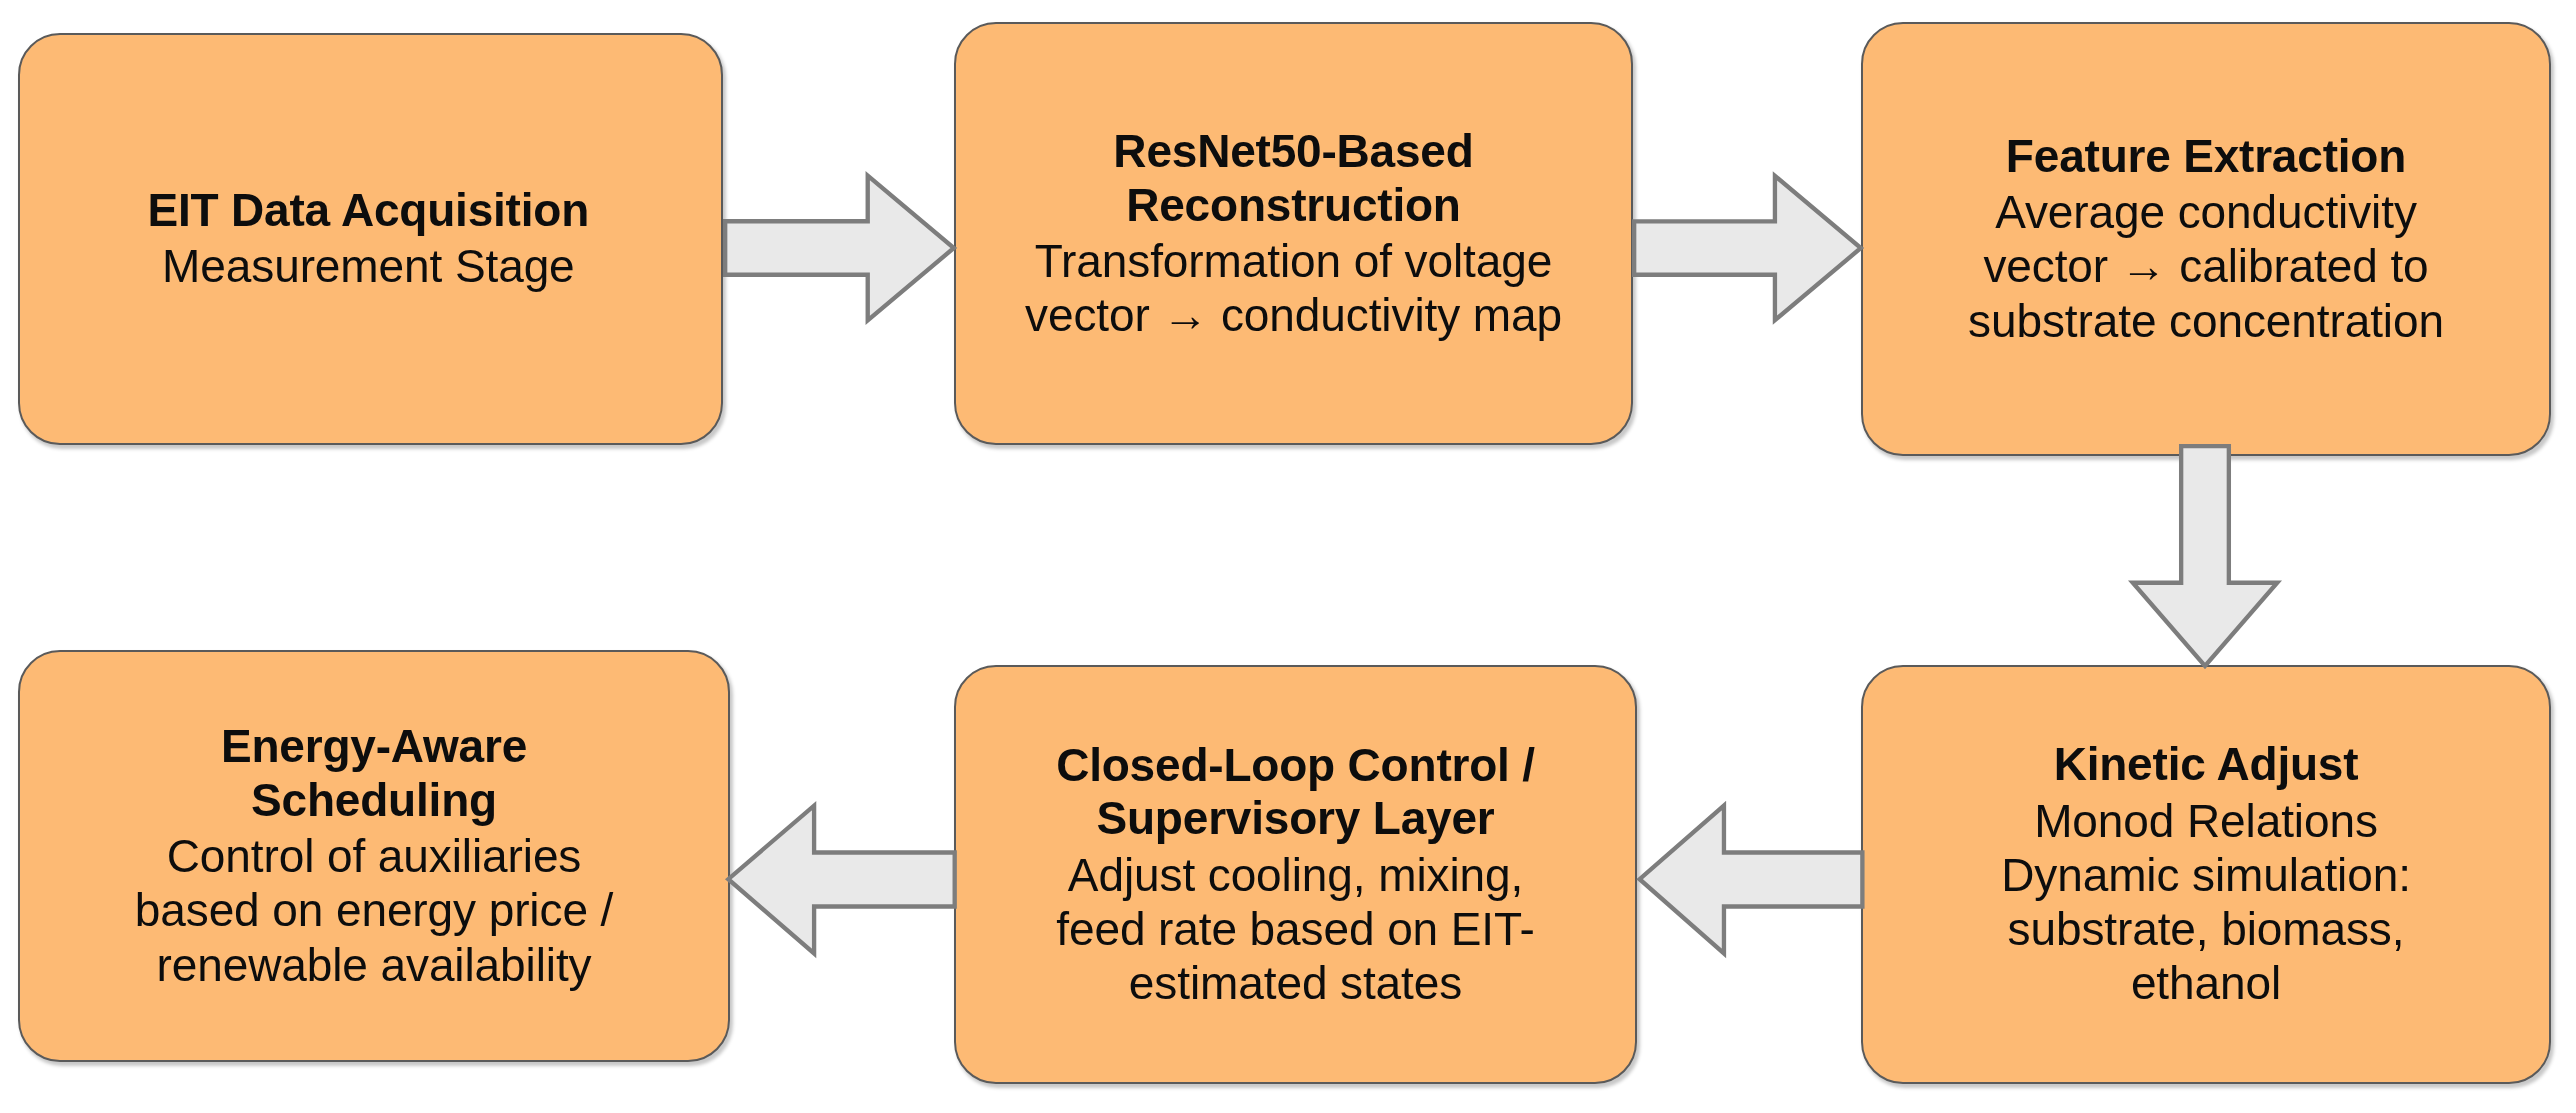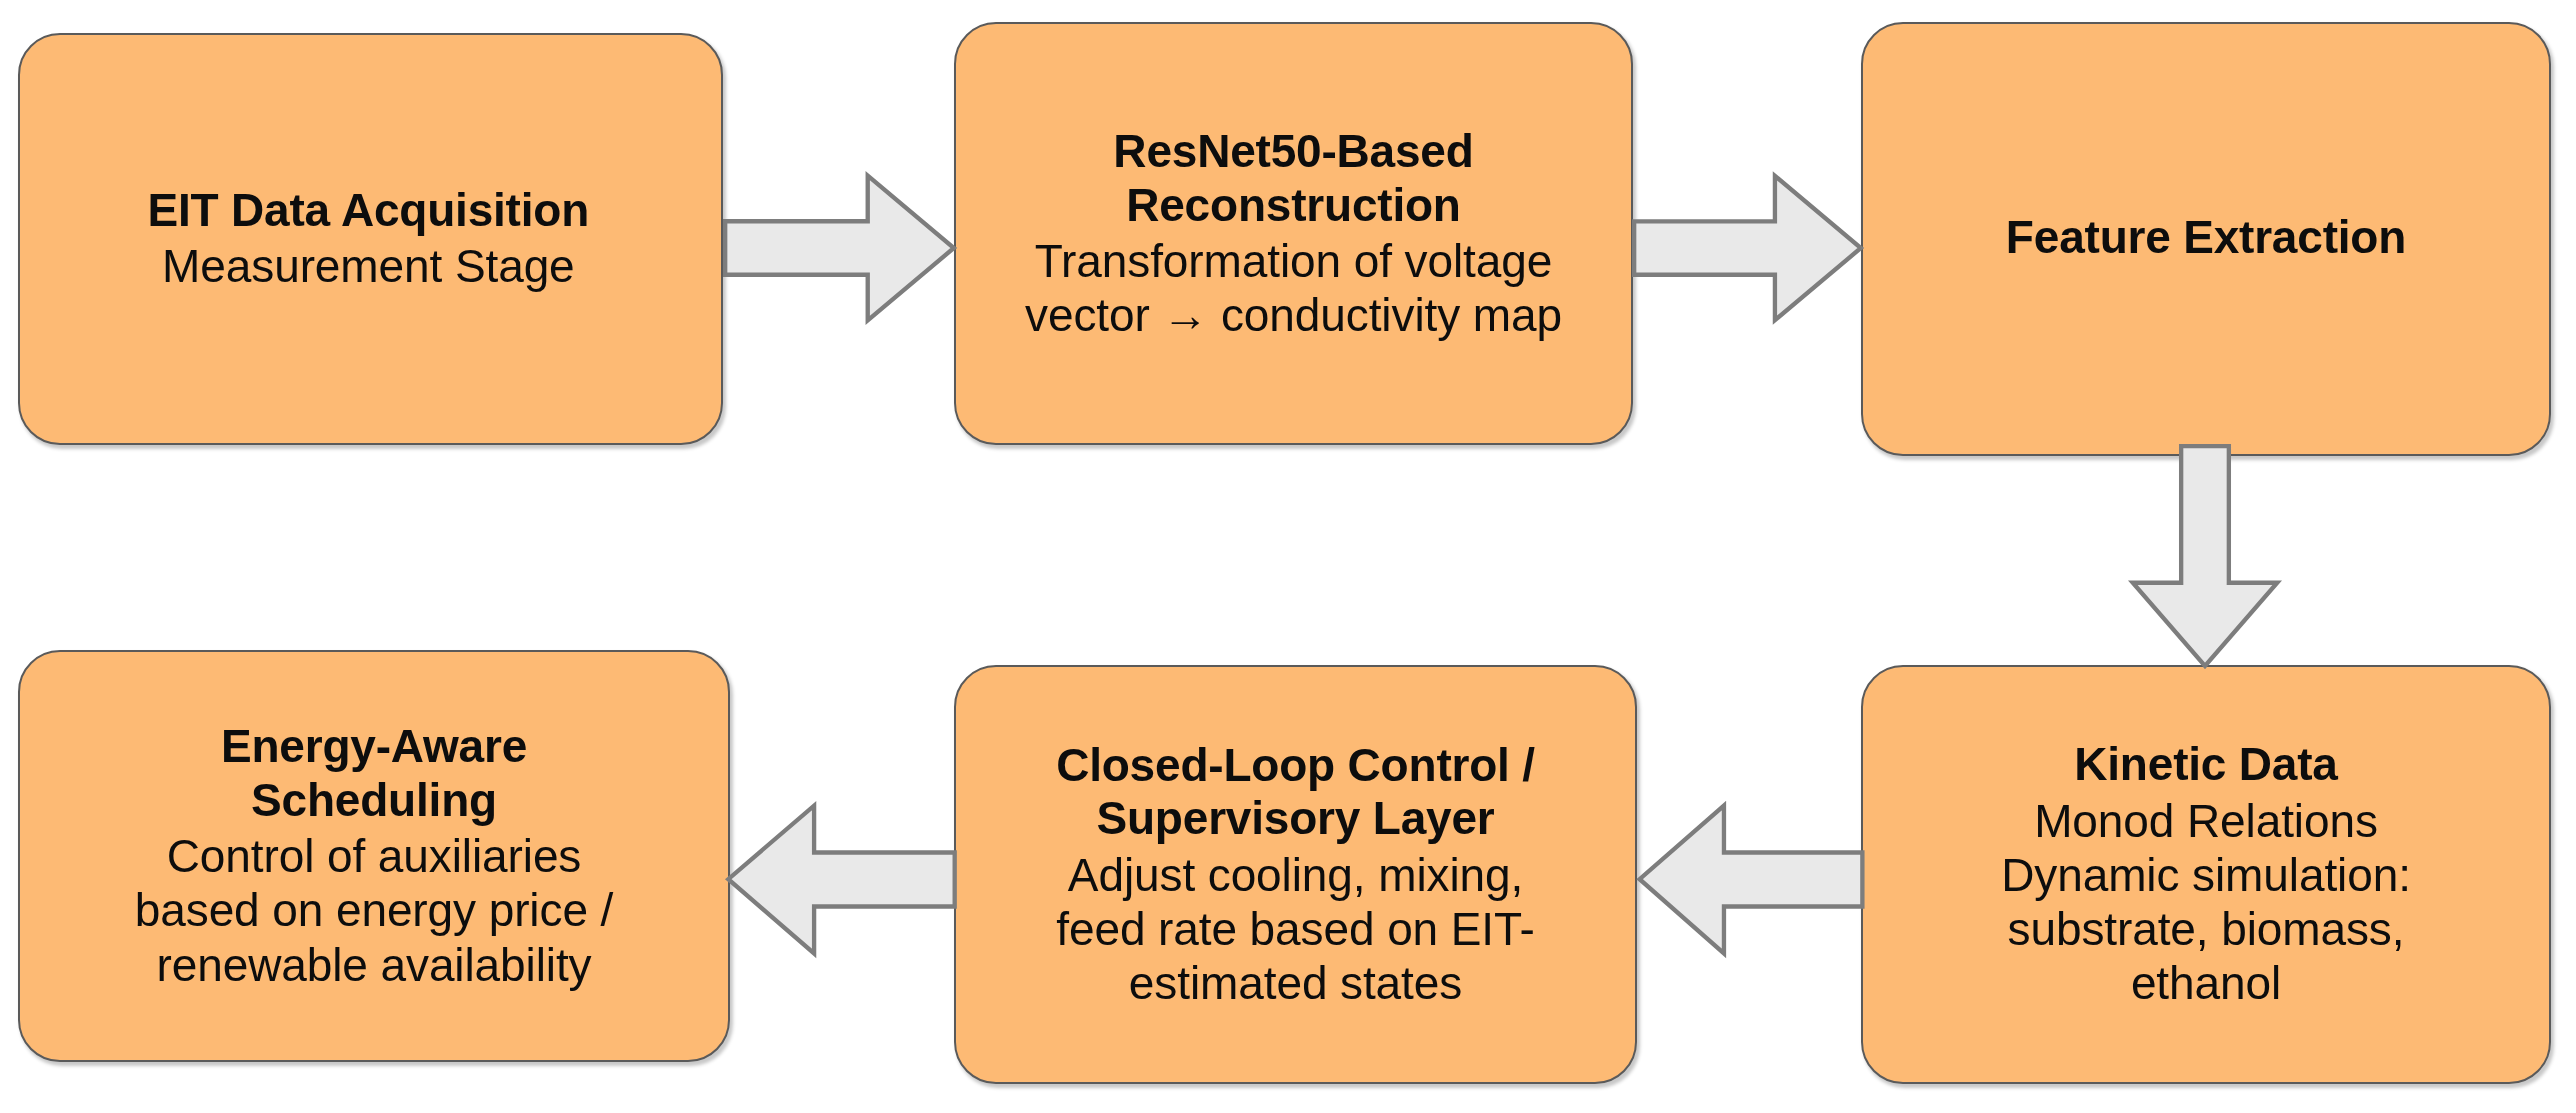--- a/index.html
+++ b/index.html
@@ -95,24 +95,27 @@
 
   <div class="node" id="node-resnet-reconstruction">
     <div class="title">ResNet50-Based
 Reconstruction</div>
     <div class="body">Transformation of voltage
 vector → conductivity map</div>
   </div>
 
   <div class="node" id="node-feature-extraction">
     <div class="title">Feature Extraction</div>
+    <div class="body">Average conductivity
+vector → calibrated to
+substrate concentration</div>
   </div>
 
   <div class="node" id="node-kinetic-model">
-    <div class="title">Kinetic Data</div>
+    <div class="title">Kinetic Adjust</div>
     <div class="body">Monod Relations
 Dynamic simulation:
 substrate, biomass,
 ethanol</div>
   </div>
 
   <div class="node" id="node-closed-loop-control">
     <div class="title">Closed-Loop Control /
 Supervisory Layer</div>
     <div class="body">Adjust cooling, mixing,

